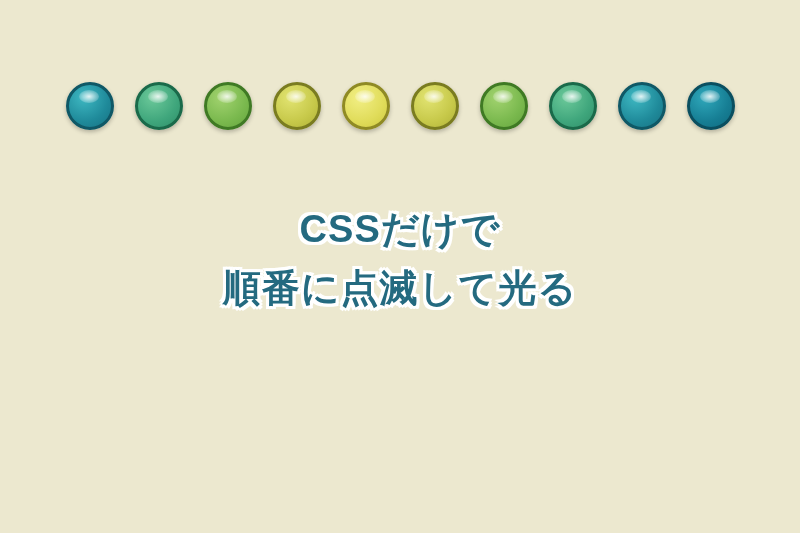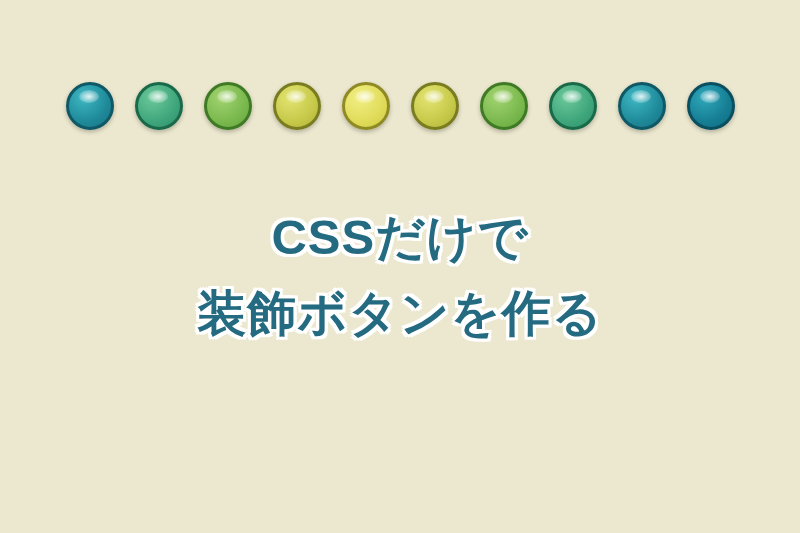--- a/index.html
+++ b/index.html
@@ -43,21 +43,21 @@
   .dot-4 { background: radial-gradient(circle at 35% 30%, #f2ef85 0%, #e0dc5a 60%, #cfca40 100%); border-color: #8f8a24; }
   .dot-5 { background: radial-gradient(circle at 35% 30%, #e2e472 0%, #c7c94a 60%, #b0b238 100%); border-color: #7a7c20; }
   .dot-6 { background: radial-gradient(circle at 35% 30%, #a2d36f 0%, #7ab94e 60%, #65a53e 100%); border-color: #3f7a24; }
   .dot-7 { background: radial-gradient(circle at 35% 30%, #6cc99a 0%, #3fa67c 60%, #2f8f69 100%); border-color: #1a6a4a; }
   .dot-8 { background: radial-gradient(circle at 35% 30%, #3eb8c2 0%, #1f8a9a 60%, #177283 100%); border-color: #0f5866; }
   .dot-9 { background: radial-gradient(circle at 35% 30%, #2fa8bb 0%, #167e94 60%, #0f6a80 100%); border-color: #0a4f60; }
 
   .title {
     margin-top: 70px;
     text-align: center;
-    font-size: 49px;
+    font-size: 38px;
     font-weight: 700;
     color: #246a80;
     line-height: 1.55;
     letter-spacing: 1px;
     -webkit-text-stroke: 0;
     text-shadow:
       -3px -3px 0 #fff,
        3px -3px 0 #fff,
       -3px  3px 0 #fff,
        3px  3px 0 #fff,
@@ -79,14 +79,14 @@
   <div class="dot dot-4"></div>
   <div class="dot dot-5"></div>
   <div class="dot dot-6"></div>
   <div class="dot dot-7"></div>
   <div class="dot dot-8"></div>
   <div class="dot dot-9"></div>
 </div>
 
 <h1 class="title">
   <span>CSSだけで</span>
-  <span>装飾ボタンを作る</span>
+  <span>順番に点滅して光る</span>
 </h1>
 
 </body></html>

